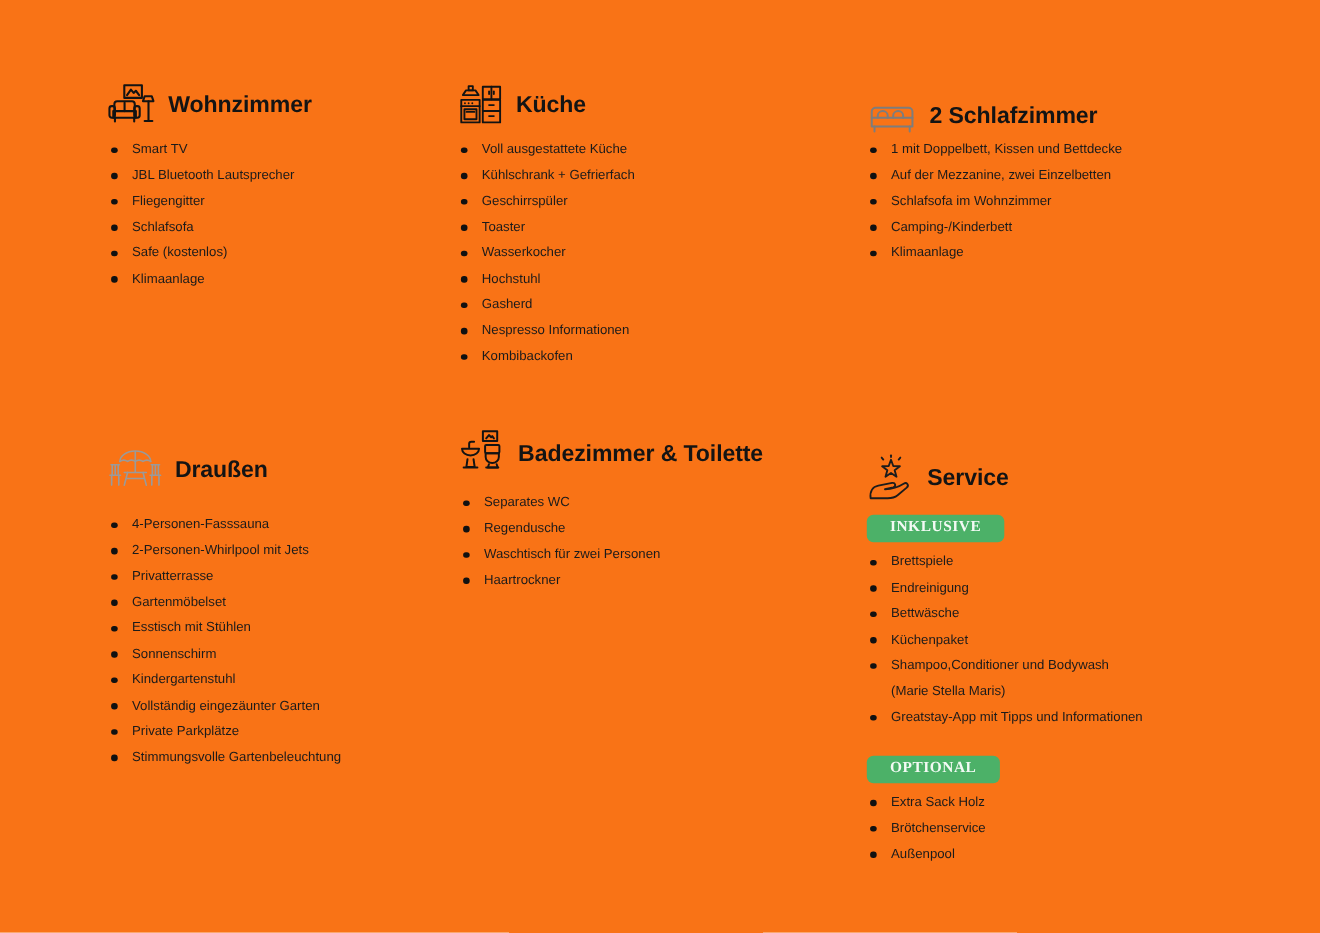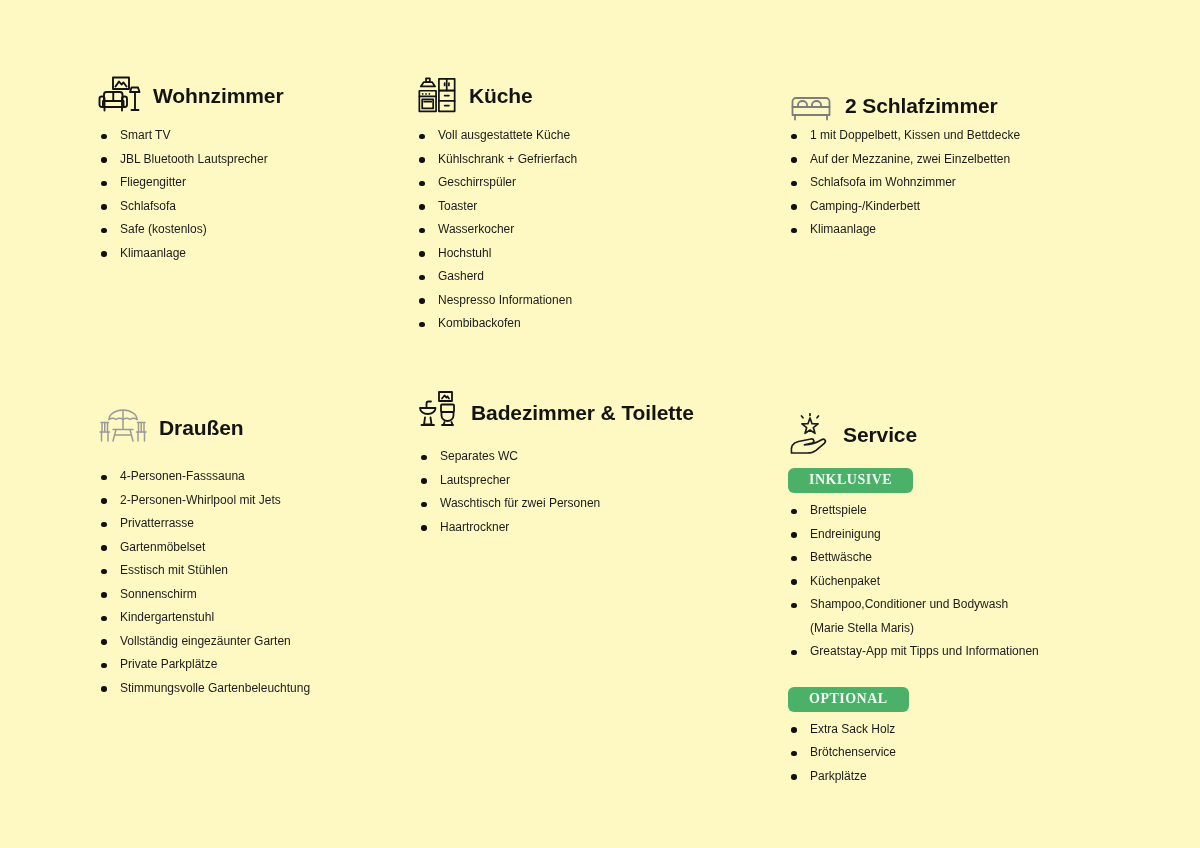--- a/index.html
+++ b/index.html
@@ -1,21 +1,21 @@
 <!DOCTYPE html>
 <html style="--badge-green: #4cb168;"><head>
 <meta charset="utf-8">
 <style>
   * { box-sizing: border-box; margin: 0; padding: 0; }
   html, body {
     width: 1200px; height: 848px;
     background: #ffffff;
     font-family: "Liberation Sans", sans-serif;
   }
-  .page { position: relative; width: 1200px; height: 848px; overflow: hidden; background: #fef9c3; }
+  .page { position: relative; width: 1200px; height: 848px; overflow: hidden; background: #f97316; }
   .card { position: absolute; }
   .hdr { display: flex; align-items: center; gap: 11px; height: 44px; }
   .hdr h2 { font-size: 21px; font-weight: 700; color: #141414; letter-spacing: -0.1px; white-space: nowrap; }
   .icon { display: flex; align-items: center; justify-content: center; flex: 0 0 auto; }
   .off3  { transform: translateY(3px); }
   .off8  { transform: translateY(8px); }
   .off10 { transform: translateY(10px); }
   ul.amenities { list-style: none; margin-top: 6px; }
   ul.amenities li {
     position: relative; padding-left: 22px;
@@ -191,21 +191,21 @@
           <rect x="23" y="13.5" width="13" height="7.5" rx="1"></rect>
           <path d="M23.5 21 h12 v3.5 a6 5.5 0 0 1 -12 0 z"></path>
           <path d="M26.5 31 l-1 3 h9 l-1 -3"></path>
           <line x1="24" y1="34" x2="35" y2="34"></line>
         </svg>
       </span>
       <h2>Badezimmer &amp; Toilette</h2>
     </div>
     <ul class="amenities">
         <li>Separates WC</li>
-        <li>Lautsprecher</li>
+        <li>Regendusche</li>
         <li>Waschtisch für zwei Personen</li>
         <li>Haartrockner</li>
       </ul>
   </section>
 
   <section class="card row2" style="left:788px; top:403px; width:400px;">
     <div class="hdr off10">
       <span class="icon">
         <svg width="44" height="44" viewBox="0 0 44 44" fill="none" stroke="#1c1c1c" stroke-width="1.7" stroke-linecap="round" stroke-linejoin="round">
           <line x1="13.5" y1="3" x2="15" y2="4.8"></line>
@@ -228,17 +228,17 @@
         <li>Shampoo,Conditioner und Bodywash
 (Marie Stella Maris)</li>
         <li>Greatstay-App mit Tipps und Informationen</li>
       </ul>
     <div class="badge-wrap-2">
       <span class="badge">OPTIONAL</span>
     </div>
     <ul class="amenities svc-ul">
         <li>Extra Sack Holz</li>
         <li>Brötchenservice</li>
-        <li>Parkplätze</li>
+        <li>Außenpool</li>
       </ul>
   </section>
 
 </div>
 
 </body></html>

